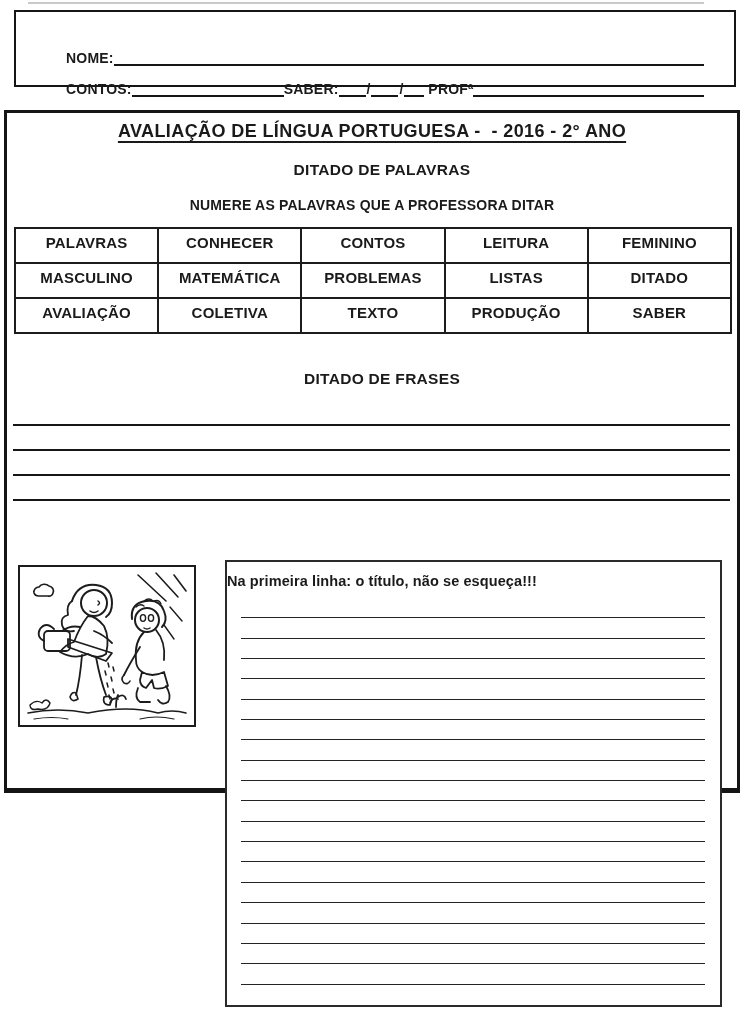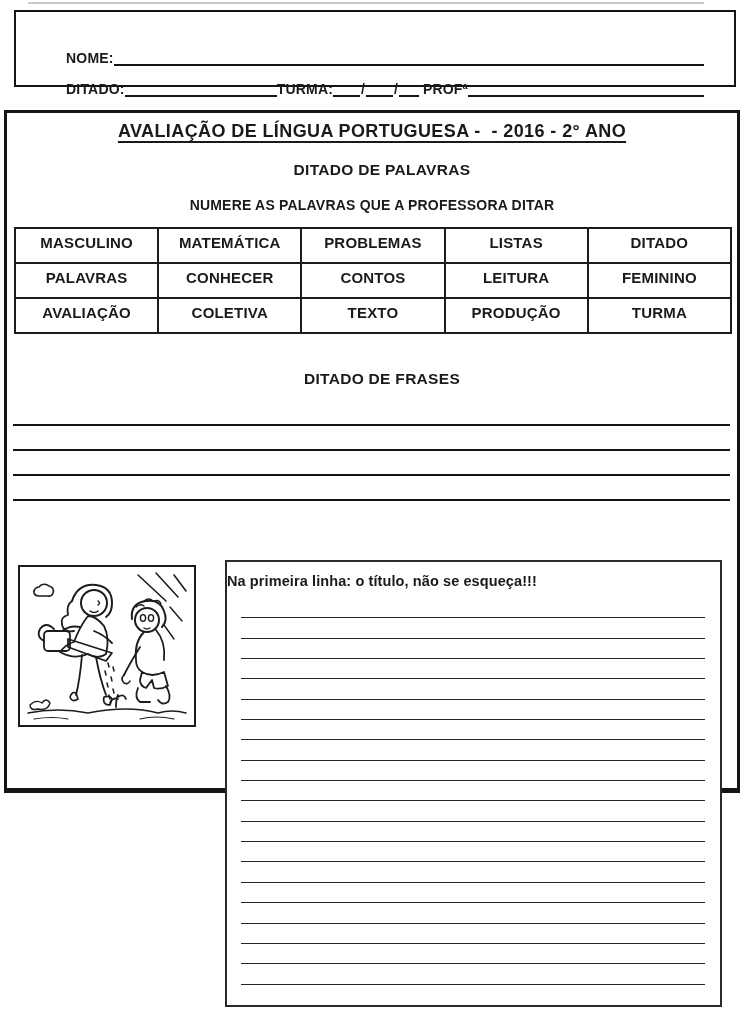--- a/index.html
+++ b/index.html
@@ -93,61 +93,61 @@
 <body>
 
 <div class="scan-edge"></div>
 
 <div class="header-box">
   <div class="hrow">
     <span class="hlabel">NOME:</span>
     <span class="fill grow"></span>
   </div>
   <div class="hrow">
-    <span class="hlabel">DITADO:</span>
+    <span class="hlabel">CONTOS:</span>
     <span class="fill turma"></span>
-    <span class="hlabel">TURMA:</span>
+    <span class="hlabel">SABER:</span>
     <span class="seg"></span>
     <span class="slash">/</span>
     <span class="seg"></span>
     <span class="slash">/</span>
     <span class="seg short"></span>
     <span class="hlabel">PROFª</span>
     <span class="fill grow"></span>
   </div>
 </div>
 
 <div class="main-box">
 
   <div class="center-line ws-title">AVALIAÇÃO DE LÍNGUA PORTUGUESA -  - 2016 - 2° ANO</div>
   <div class="center-line sec-title ditado-palavras">DITADO DE PALAVRAS</div>
   <div class="center-line instruction">NUMERE AS PALAVRAS QUE A PROFESSORA DITAR</div>
 
   <table class="word-table">
     <tbody>
+      <tr>
+        <td>PALAVRAS</td>
+        <td>CONHECER</td>
+        <td>CONTOS</td>
+        <td>LEITURA</td>
+        <td>FEMININO</td>
+      </tr>
       <tr>
         <td>MASCULINO</td>
         <td>MATEMÁTICA</td>
         <td>PROBLEMAS</td>
         <td>LISTAS</td>
         <td>DITADO</td>
       </tr>
       <tr>
-        <td>PALAVRAS</td>
-        <td>CONHECER</td>
-        <td>CONTOS</td>
-        <td>LEITURA</td>
-        <td>FEMININO</td>
-      </tr>
-      <tr>
         <td>AVALIAÇÃO</td>
         <td>COLETIVA</td>
         <td>TEXTO</td>
         <td>PRODUÇÃO</td>
-        <td>TURMA</td>
+        <td>SABER</td>
       </tr>
     </tbody>
   </table>
 
   <div class="center-line sec-title ditado-frases">DITADO DE FRASES</div>
   <div class="frases-lines">
       <div class="wline"></div>
       <div class="wline"></div>
       <div class="wline"></div>
       <div class="wline"></div>

